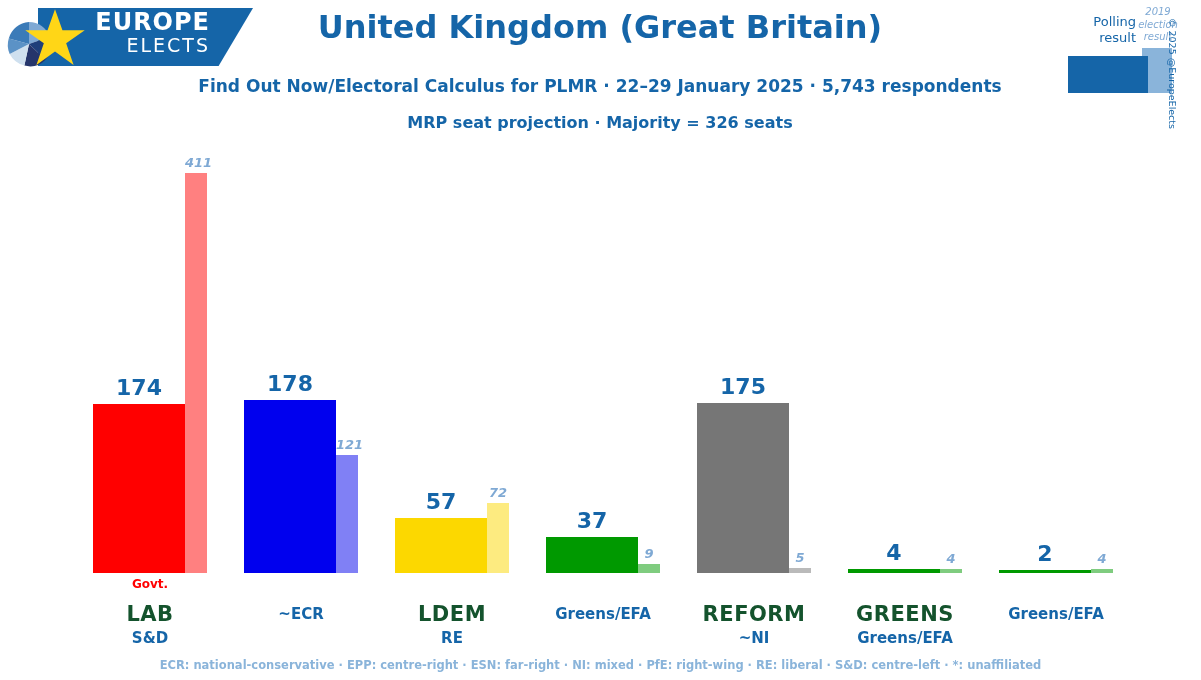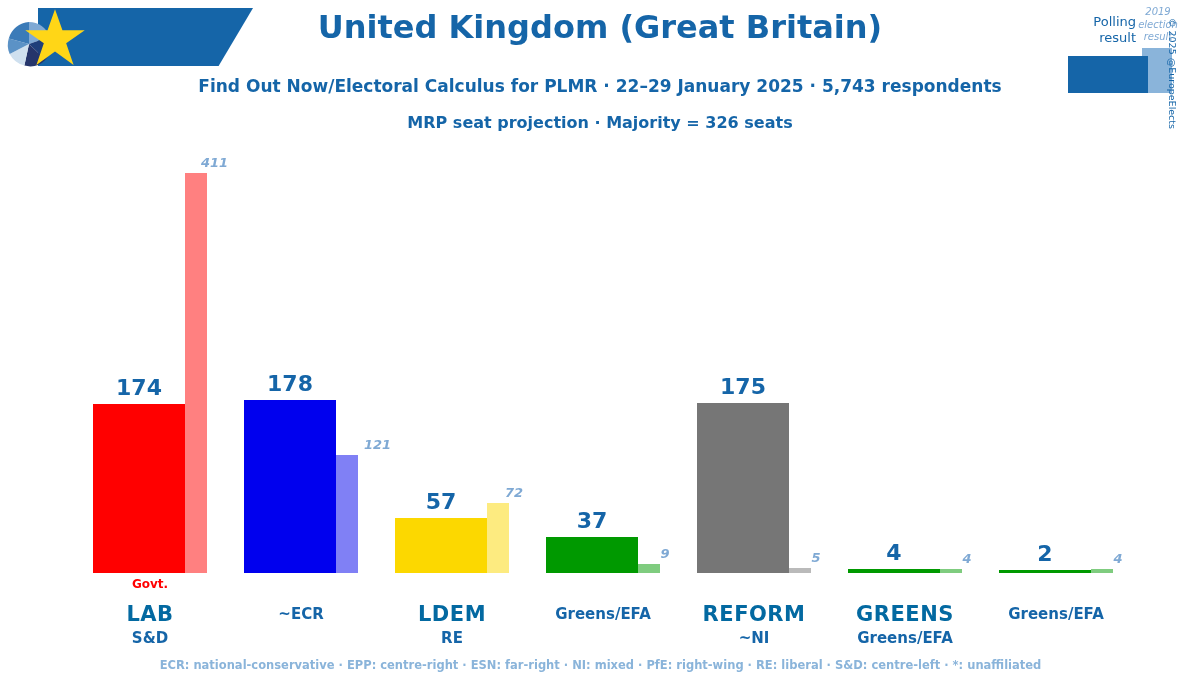--- a/index.html
+++ b/index.html
@@ -208,21 +208,20 @@
   .val-prev {
     position: absolute;
     left: 92px;
     width: 22px;
     text-align: center;
     font-size: 13px;
     font-style: italic;
     font-weight: 700;
     color: #7fa9d4;
     white-space: nowrap;
-    margin-left: 16px;
   }
   .govt-label {
     position: absolute;
     left: 0px;
     width: 114px;
     top: 4px;
     text-align: center;
     font-size: 12px;
     font-weight: 700;
     color: #ff0000;
@@ -231,21 +230,21 @@
     position: absolute;
     left: -20px;
     width: 154px;
     text-align: center;
     top: 29px;
   }
   .party-name {
     display: block;
     font-size: 21px;
     font-weight: 700;
-    color: #0369a1;
+    color: #14532d;
     letter-spacing: 0.5px;
   }
   .party-group {
     display: block;
     font-size: 15px;
     font-weight: 700;
     color: #1565a8;
     margin-top: 3px;
   }
 
@@ -270,20 +269,24 @@
     <path d="M50 50 L50 2 A48 48 0 0 1 95 34 Z" fill="#7fa9d4"></path>
     <path d="M50 50 L95 34 A48 48 0 0 1 86 84 Z" fill="#1f3f7a"></path>
     <path d="M50 50 L86 84 A48 48 0 0 1 40 97 Z" fill="#25356b"></path>
     <path d="M50 50 L40 97 A48 48 0 0 1 8 72 Z" fill="#cfe0ef"></path>
     <path d="M50 50 L8 72 A48 48 0 0 1 6 38 Z" fill="#5b92c6"></path>
     <path d="M50 50 L6 38 A48 48 0 0 1 50 2 Z" fill="#3b7bb8"></path>
   </svg>
   <svg id="logo-star" viewBox="0 0 100 100">
     <polygon points="50,2 62,36 98,36 68,57 80,92 50,70 20,92 32,57 2,36 38,36" fill="#ffd617"></polygon>
   </svg>
+  <div id="logo-text">
+    <span class="l1">EUROPE</span>
+    <span class="l2">ELECTS</span>
+  </div>
 </div>
 
 <div id="page-title">United Kingdom (Great Britain)</div>
 <div id="subtitle-1">Find Out Now/Electoral Calculus for PLMR · 22–29 January 2025 · 5,743 respondents</div>
 <div id="subtitle-2">MRP seat projection · Majority = 326 seats</div>
 
 <div id="legend">
   <div id="legend-poll-label">
     <span>Polling</span><br>
     <span>result</span>
@@ -307,21 +310,21 @@
       <div class="govt-label">Govt.</div>
       <div class="party-labels">
         <span class="party-name">LAB</span>
         <span class="party-group">S&amp;D</span>
       </div>
     </div>
     <div class="bar-group" style="left: 244px;">
       <div class="bar-poll" style="height: 173.236px; background: rgb(0, 0, 238);"></div>
       <div class="bar-prev" style="height: 117.762px; background: rgb(128, 128, 245);"></div>
       <div class="val-poll" style="bottom: 177.236px;">178</div>
-      <div class="val-prev" style="bottom: 120.762px; padding-left: 12px;">121</div>
+      <div class="val-prev" style="bottom: 120.762px;">121</div>
       <div class="party-labels">
         <span class="party-group">~ECR</span>
       </div>
     </div>
     <div class="bar-group" style="left: 395px;">
       <div class="bar-poll" style="height: 55.4745px; background: rgb(252, 216, 0);"></div>
       <div class="bar-prev" style="height: 70.073px; background: rgb(253, 235, 128);"></div>
       <div class="val-poll" style="bottom: 59.4745px;">57</div>
       <div class="val-prev" style="bottom: 73.073px;">72</div>
       <div class="party-labels">

